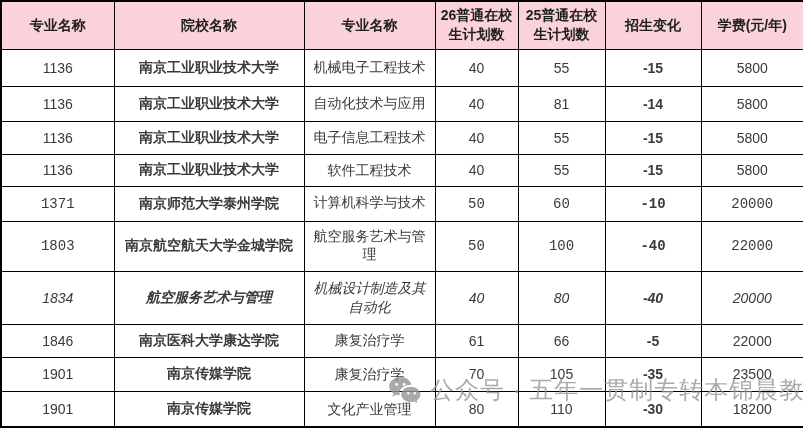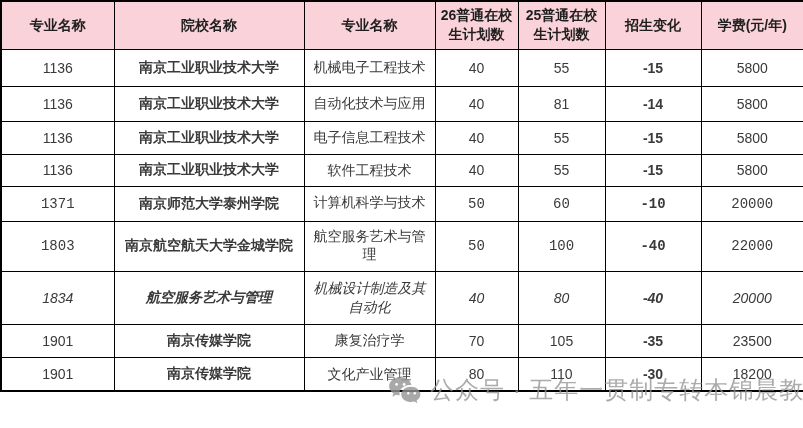--- a/index.html
+++ b/index.html
@@ -160,20 +160,29 @@
       <td>22000</td>
     </tr>
     <tr>
       <td>1834</td>
       <td class="cell-school">航空服务艺术与管理</td>
       <td class="cell-major">机械设计制造及其自动化</td>
       <td>40</td>
       <td>80</td>
       <td class="cell-change">-40</td>
       <td>20000</td>
+    </tr>
+    <tr>
+      <td>1846</td>
+      <td class="cell-school">南京医科大学康达学院</td>
+      <td class="cell-major">康复治疗学</td>
+      <td>61</td>
+      <td>66</td>
+      <td class="cell-change">-5</td>
+      <td>22000</td>
     </tr>
     <tr>
       <td>1901</td>
       <td class="cell-school">南京传媒学院</td>
       <td class="cell-major">康复治疗学</td>
       <td>70</td>
       <td>105</td>
       <td class="cell-change">-35</td>
       <td>23500</td>
     </tr>

